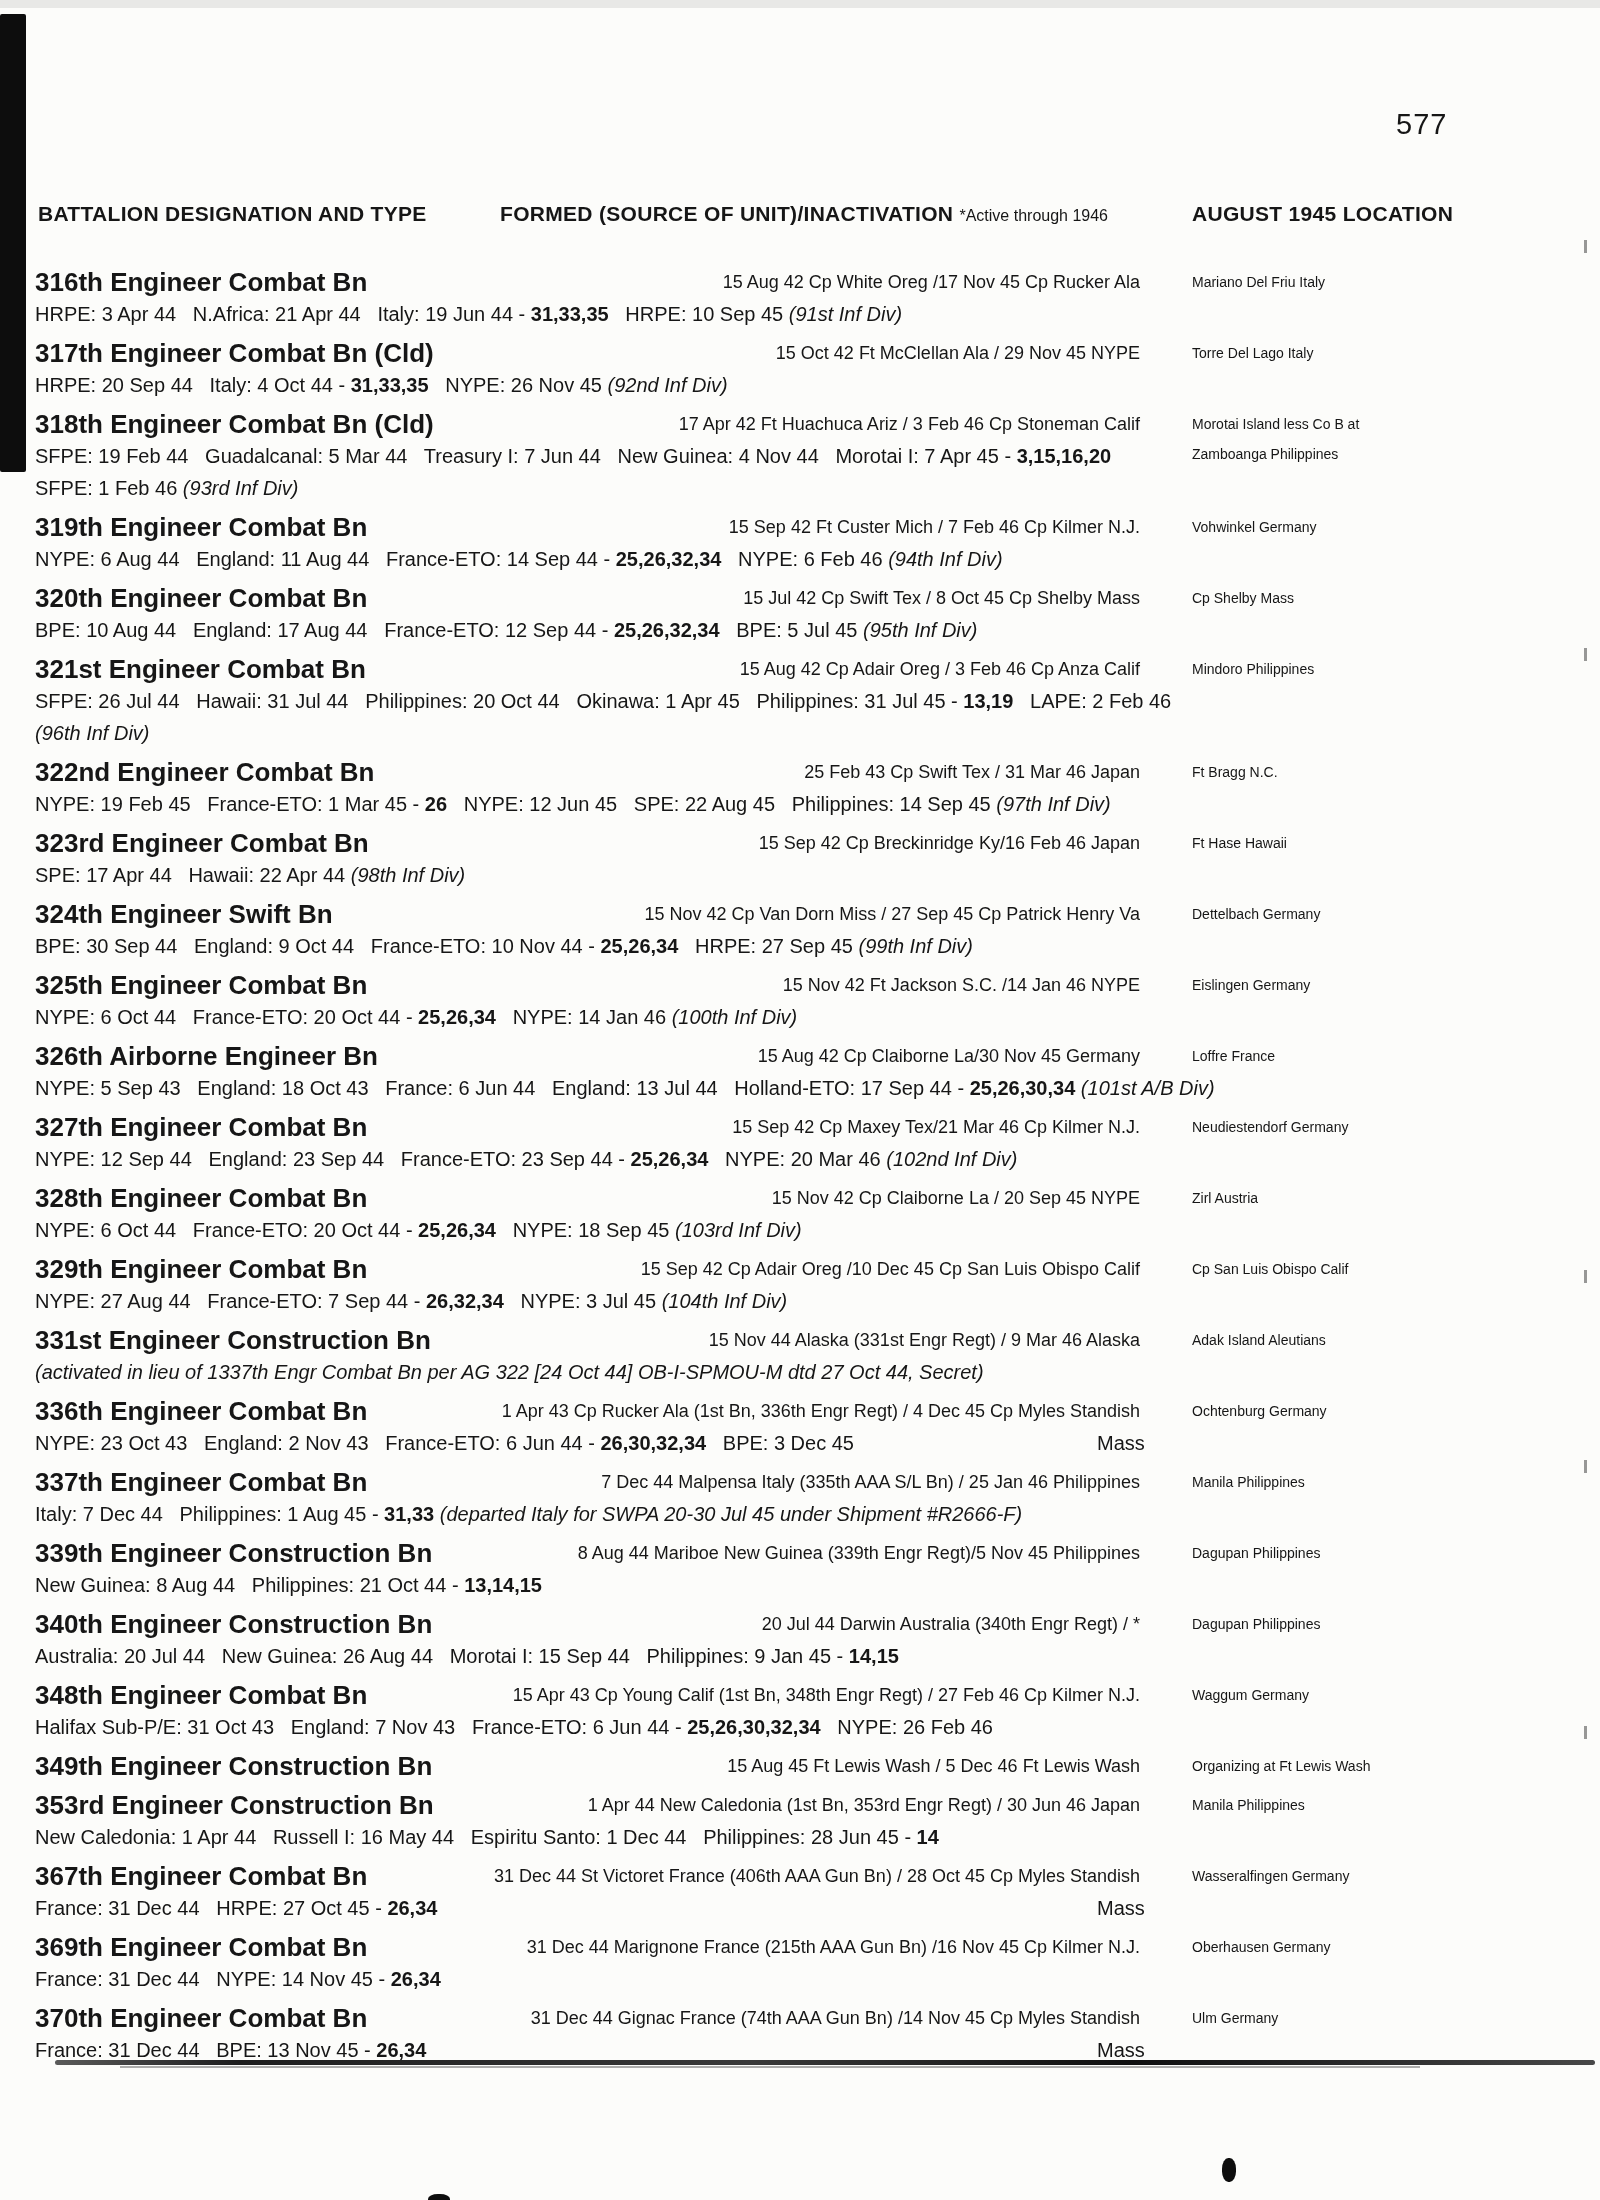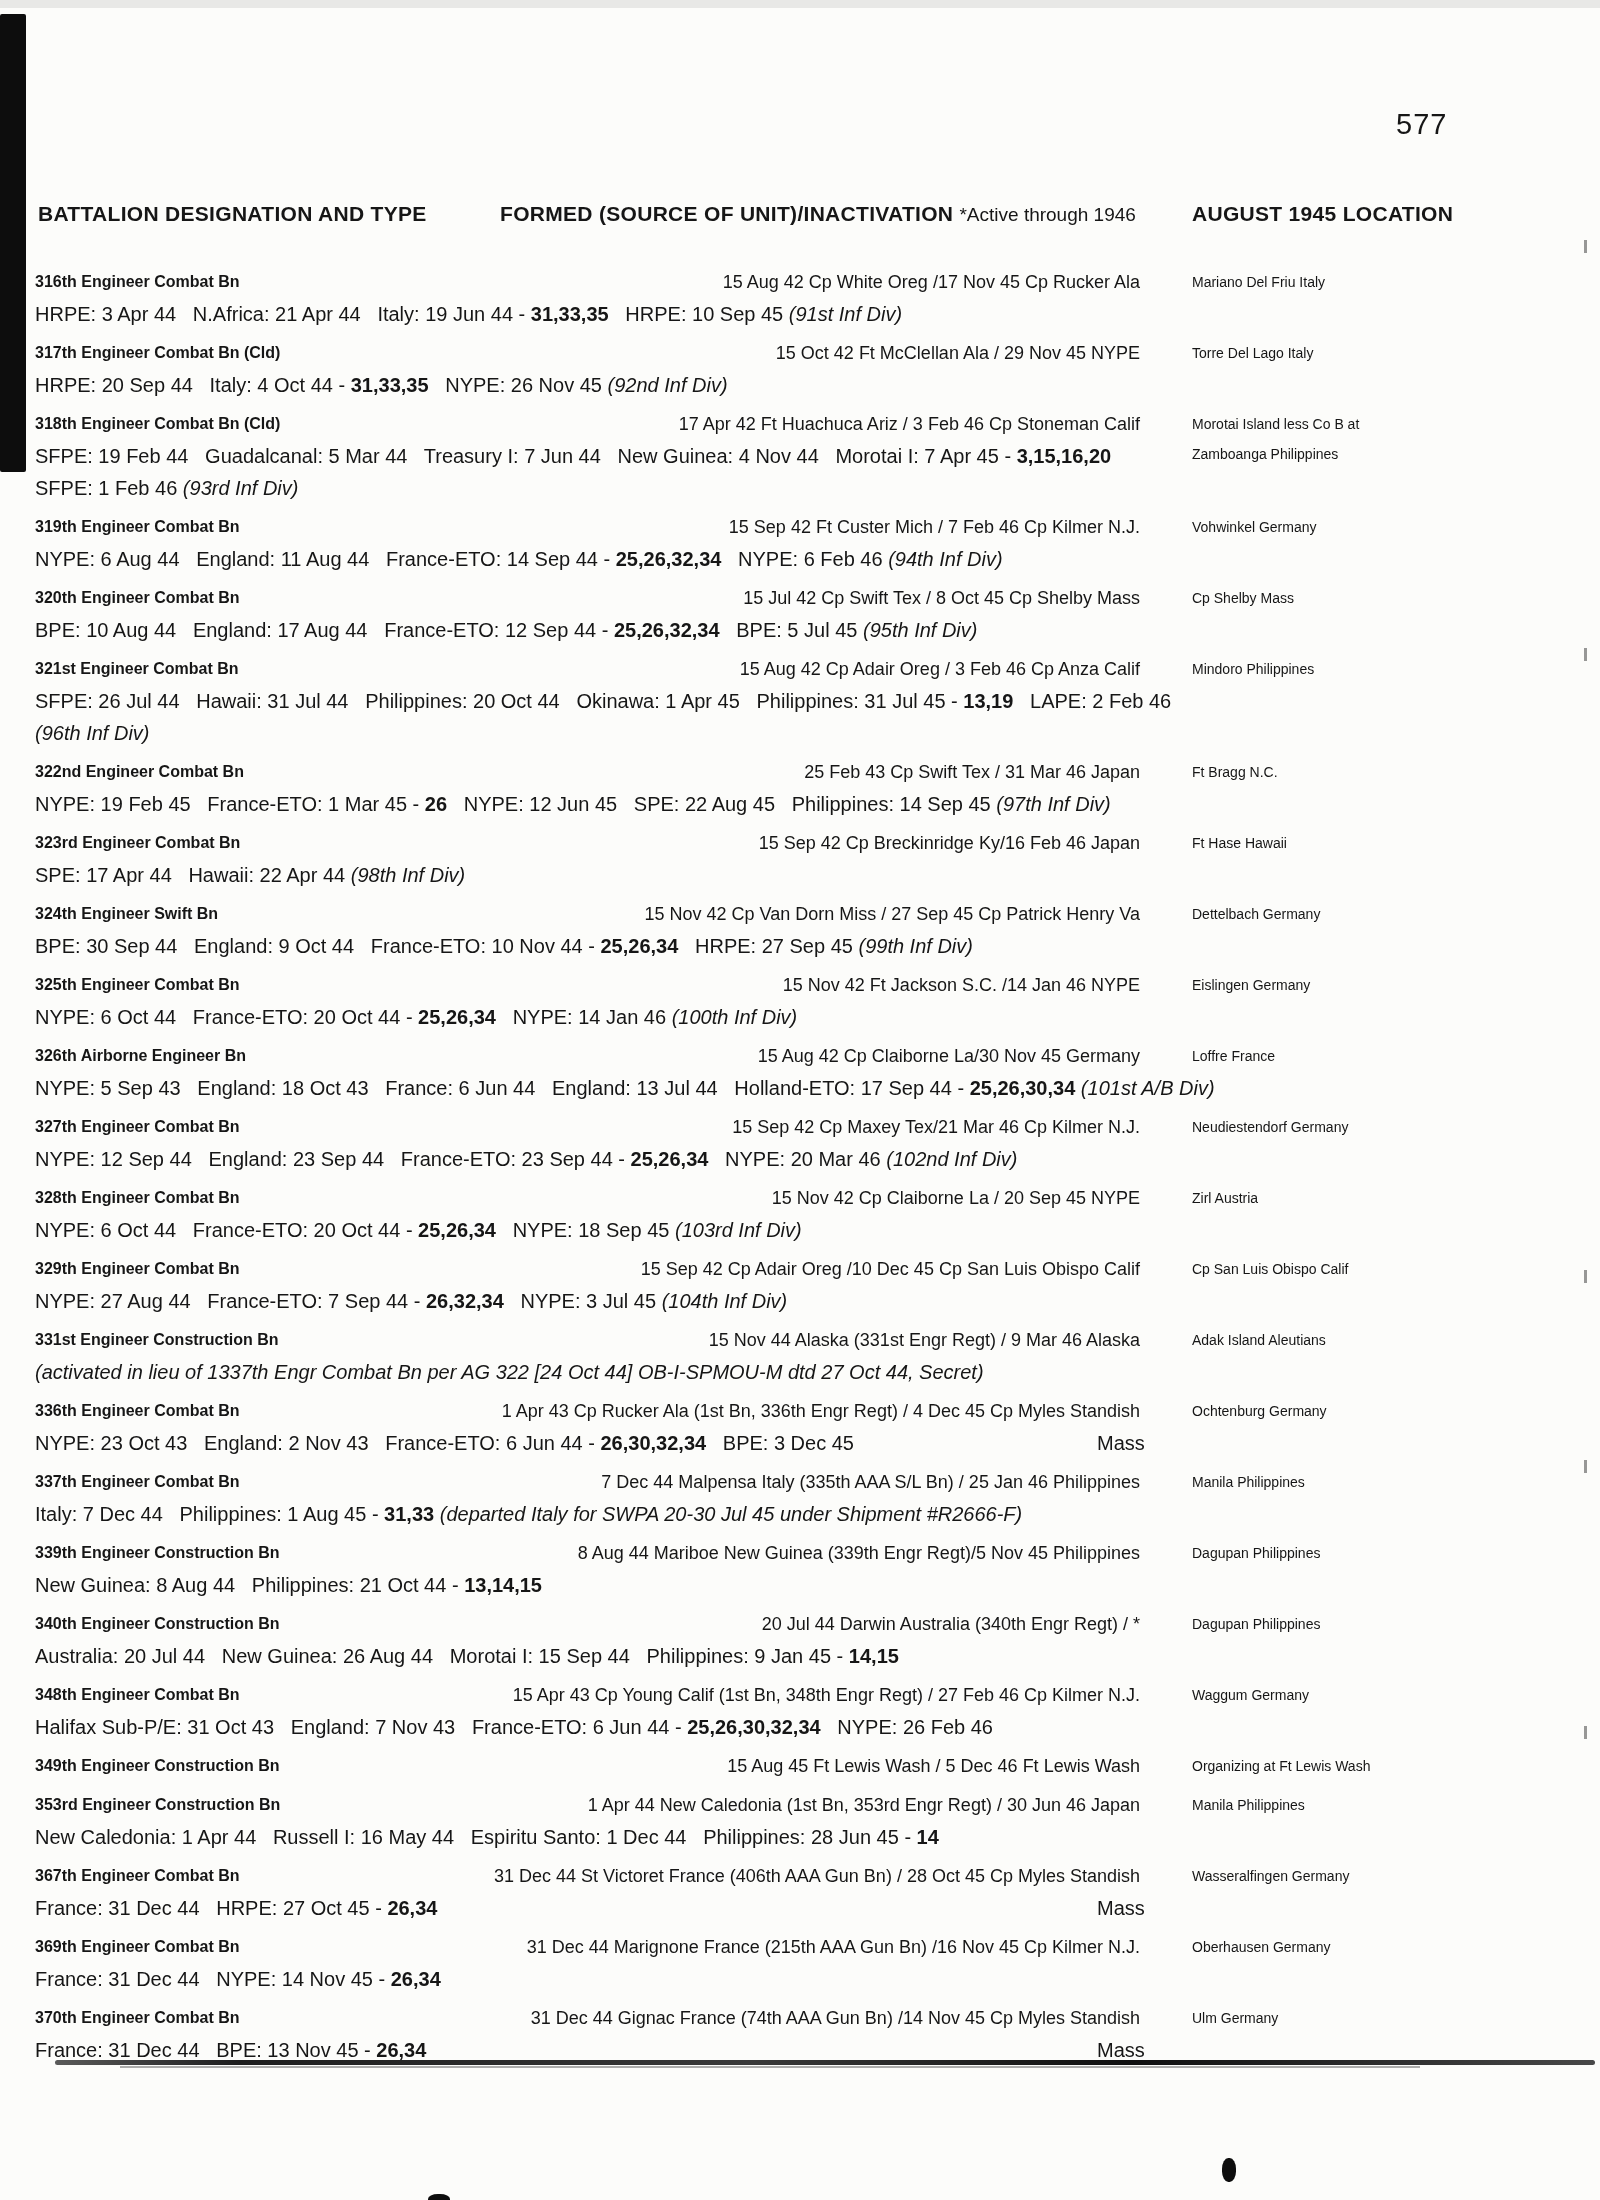--- a/index.html
+++ b/index.html
@@ -6,26 +6,26 @@
   .page {
     position:relative; width:1600px; height:2200px; margin:8px auto;
     background:#fcfcfa;
     font-family:Liberation Sans, sans-serif;
     color:#161616; overflow:hidden;
   }
   .page-num { position:absolute; left:1396px; top:100px; font-size:29px; letter-spacing:1px; }
   .hdr { position:absolute; top:194px; left:0; width:1600px; font-weight:bold; font-size:21px; }
   .hdr-batt { position:absolute; left:38px; top:0; letter-spacing:0.3px; }
   .hdr-formed { position:absolute; left:500px; top:0; letter-spacing:0.3px; }
-  .hdr-note { font-weight:normal; font-size:19px; letter-spacing:0; }
+  .hdr-note { font-weight:normal; font-size:16px; letter-spacing:0; }
   .hdr-loc { position:absolute; left:1192px; top:0; letter-spacing:0.3px; }
   .content { position:absolute; left:35px; top:258px; width:1548px; }
   .entry { position:relative; margin-bottom:7px; }
   .row1 { position:relative; display:flex; line-height:32px; }
-  .name { flex:0 0 445px; font-weight:bold; font-size:16px; white-space:nowrap; }
+  .name { flex:0 0 445px; font-weight:bold; font-size:26px; white-space:nowrap; }
   .formed { flex:0 0 660px; text-align:right; font-size:18px; white-space:nowrap; }
   .loc { position:absolute; left:1157px; top:1px; width:400px; font-size:14px; line-height:30px; white-space:pre-line; }
   .detail { position:relative; width:1530px; font-size:20px; line-height:32px; white-space:pre-wrap; }
   .detail .b { font-weight:bold; }
   .detail .i { font-style:italic; }
   .cont { position:absolute; left:1062px; top:0; white-space:nowrap; }
   
   .artifact { position:absolute; background:#0d0d0d; }
   .left-bar { left:0; top:6px; width:26px; height:458px; border-radius:2px; }
   .bottom-line { left:55px; top:2052px; width:1540px; height:5px;

